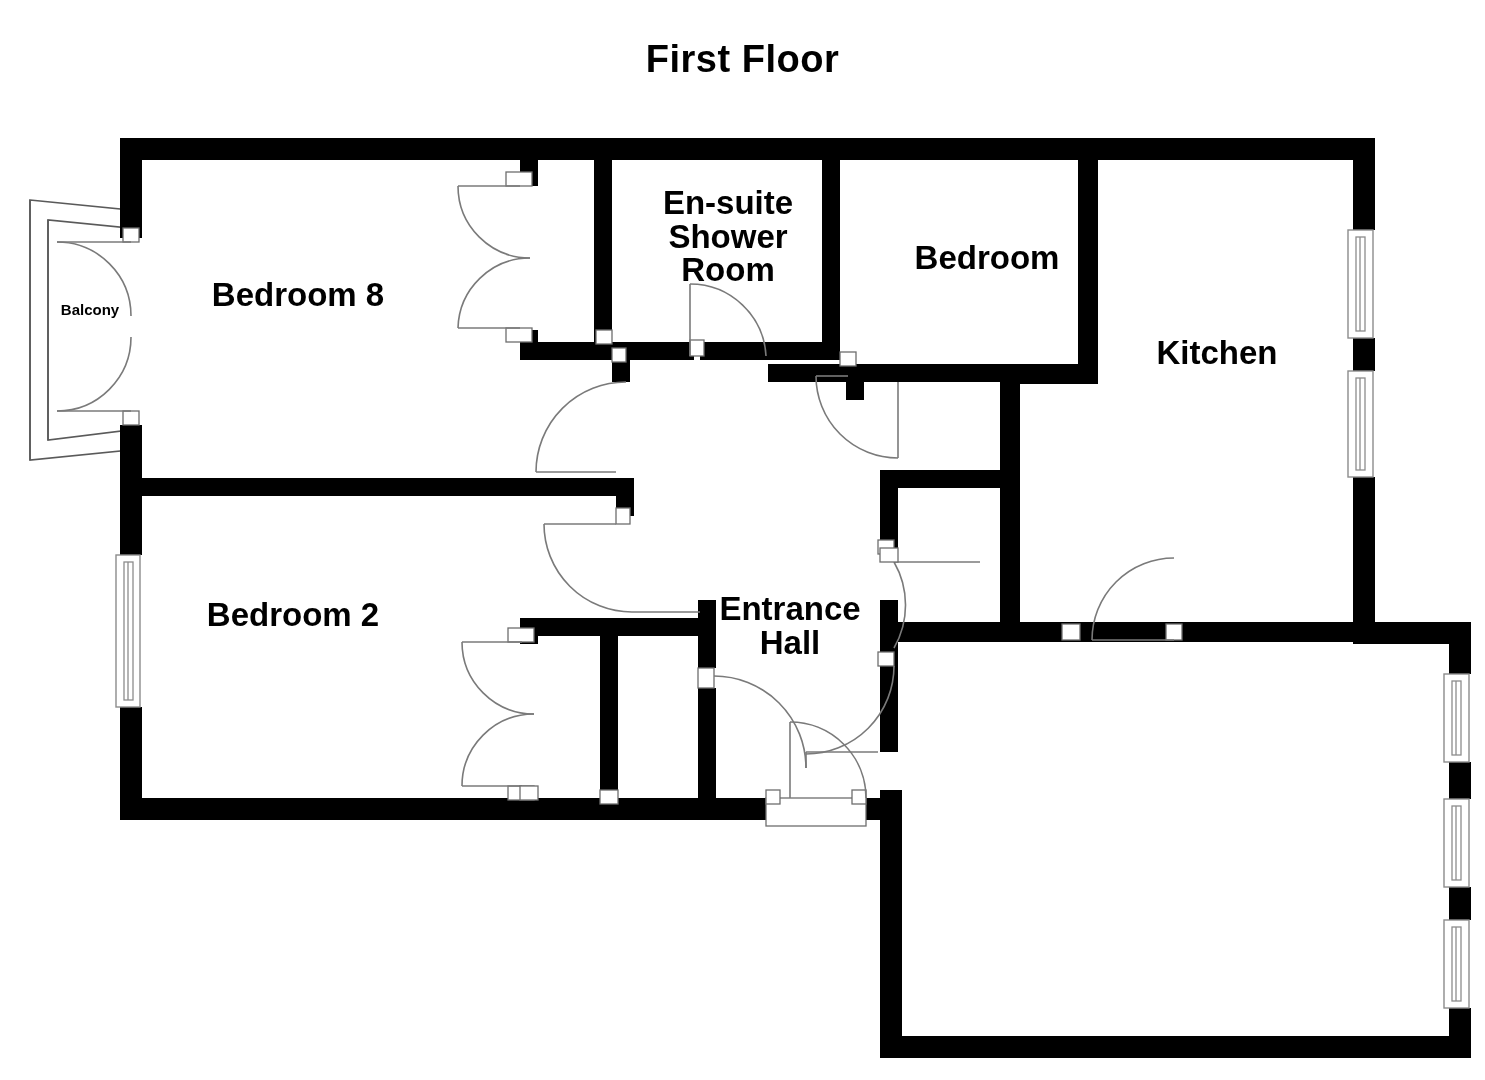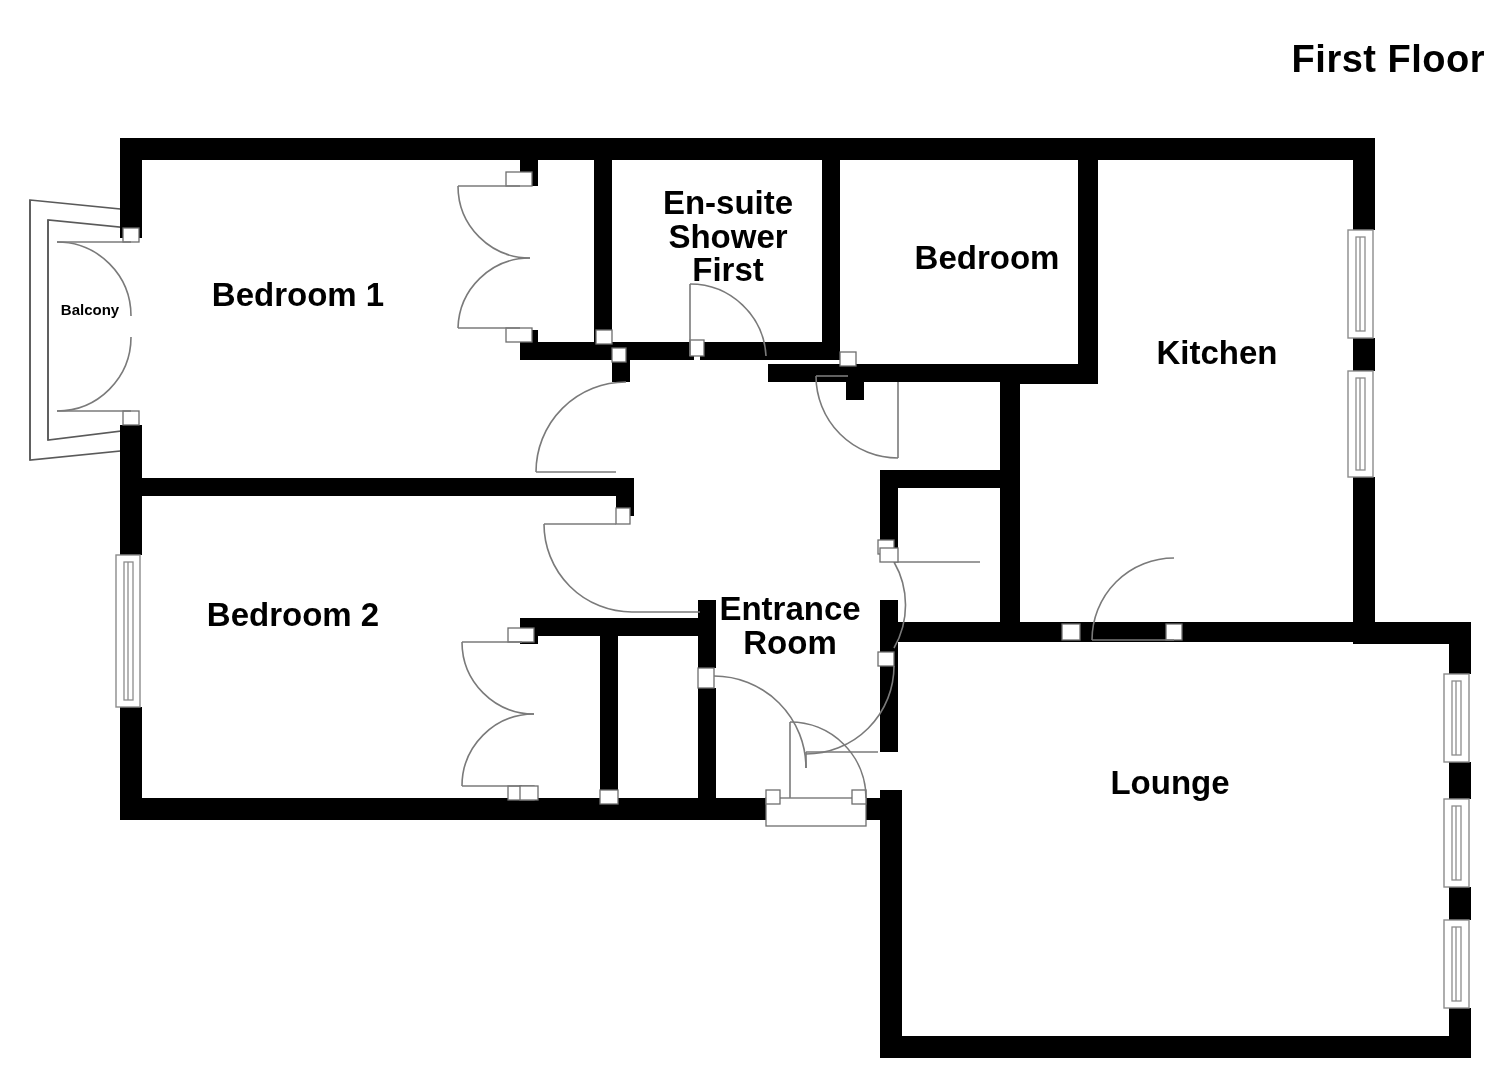--- a/index.html
+++ b/index.html
@@ -18,21 +18,21 @@
     position: relative;
     width: 1485px;
     height: 1080px;
     background: #ffffff;
   }
   .plan-title {
     position: absolute;
     top: 38px;
     left: 0;
     width: 1485px;
-    text-align: right;
+    text-align: center;
     font-size: 38px;
     font-weight: bold;
     color: #000000;
     letter-spacing: 0.5px;
   }
   svg.floorplan {
     position: absolute;
     top: 0;
     left: 0;
   }
@@ -297,32 +297,31 @@
     <g>
       <rect class="jamb" x="596" y="330" width="16" height="14"></rect>
       <rect class="jamb" x="1062" y="624" width="18" height="16"></rect>
       <rect class="jamb" x="880" y="548" width="18" height="14"></rect>
       <rect class="jamb" x="600" y="790" width="18" height="14"></rect>
       <rect class="jamb" x="520" y="786" width="18" height="14"></rect>
     </g>
 
   </svg>
 
-  <div class="room-label rl-big" style="left:143px; top:278px; width:310px;">Bedroom 1</div>
+  <div class="room-label rl-big" style="left:143px; top:278px; width:310px;">Bedroom 8</div>
 
   <div class="room-label rl-big" style="left:618px; top:186px; width:220px;">En-suite
 Shower
-First</div>
+Room</div>
 
   <div class="room-label rl-big" style="left:857px; top:241px; width:260px;">Bedroom</div>
 
   <div class="room-label rl-big" style="left:1087px; top:320px; width:260px;margin-top:16px;">Kitchen</div>
 
   <div class="room-label rl-big" style="left:138px; top:598px; width:310px;">Bedroom 2</div>
 
   <div class="room-label rl-big" style="left:690px; top:592px; width:200px;">Entrance
-Room</div>
-
-  <div class="room-label rl-big" style="left:1040px; top:766px; width:260px;">Lounge</div>
+Hall</div>
+
 
   <div class="room-label rl-balcony" style="left:35px; top:302px; width:110px;">Balcony</div>
 
 </div>
 
 </body></html>

